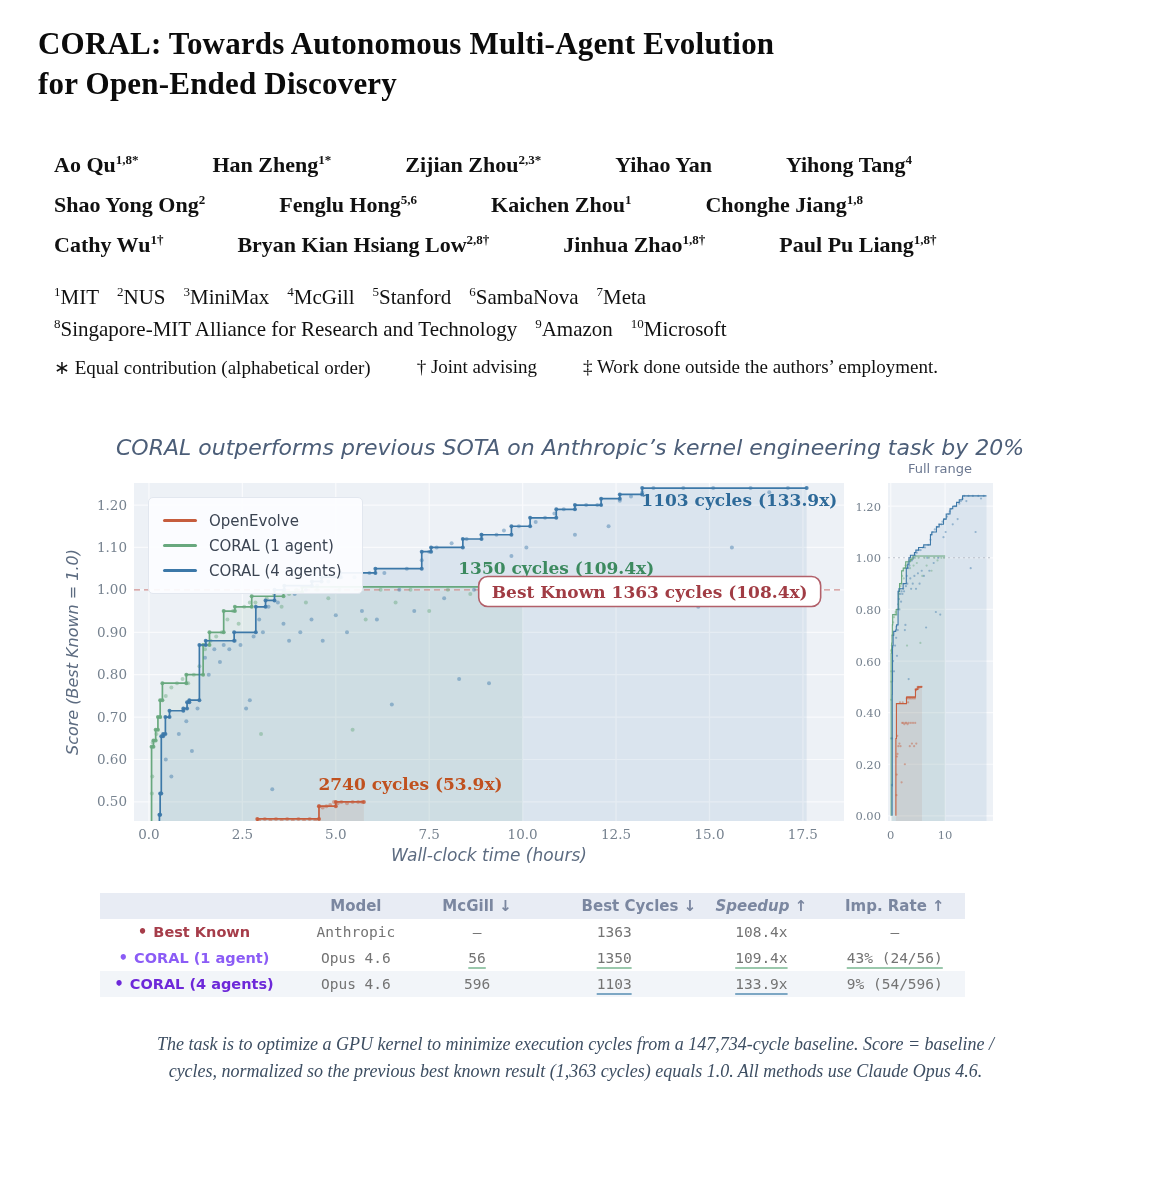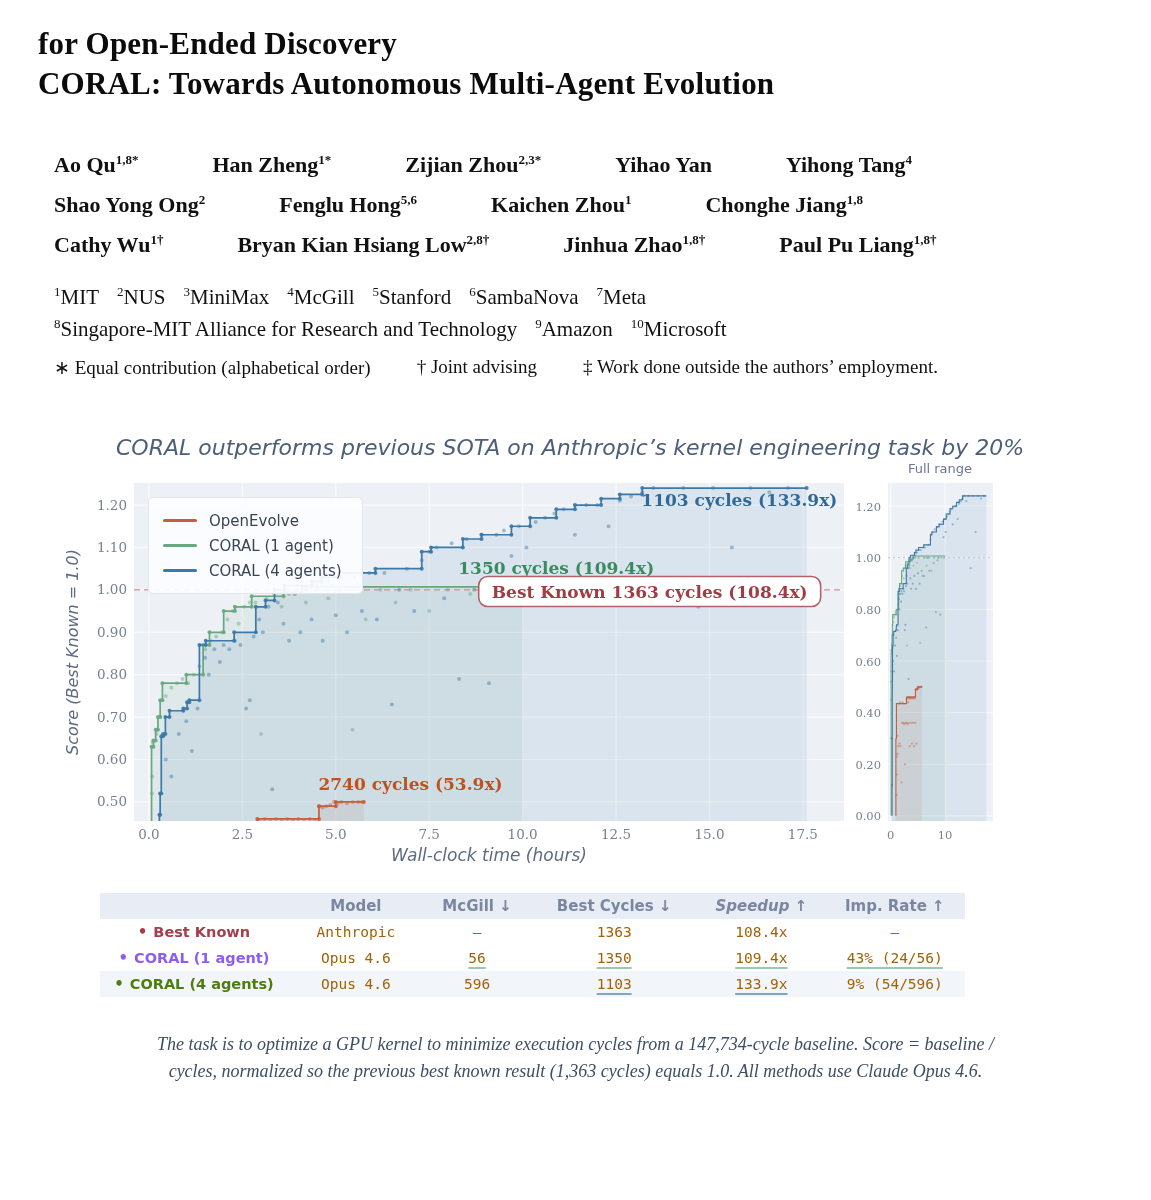--- a/index.html
+++ b/index.html
@@ -20,32 +20,32 @@
   .fig-svg{display:block;margin-left:12px;}
   .legend{position:absolute;left:100px;top:62px;background:rgba(252,253,255,.93);
           border:1px solid #e2e7ef;border-radius:5px;padding:10px 20px 10px 14px;
           font-family:"DejaVu Sans",sans-serif;font-size:15px;color:#3b4452;}
   .legend-item{display:flex;align-items:center;gap:12px;height:25px;}
   .legend-swatch{width:34px;height:2.6px;border-radius:2px;}
   table.results{border-collapse:collapse;margin:24px 0 0 100px;width:865px;
                 font-family:"DejaVu Sans Mono",monospace;}
   table.results th{background:#e8ecf4;color:#7b87a0;font-family:"DejaVu Sans",sans-serif;
                    font-size:15px;font-weight:bold;padding:4px 2px;}
-  table.results td{font-size:14.5px;color:#a16207;text-align:center;padding:4px 2px;}
+  table.results td{font-size:14.5px;color:#737373;text-align:center;padding:4px 2px;}
   table.results tr.stripe{background:#f2f5f9;}
   td.method{text-align:left;font-family:"DejaVu Sans",sans-serif;font-weight:bold;font-size:15px;padding-left:2px;}
   td.method .bullet{font-size:15px;margin-right:6px;}
   .footer{margin-top:34px;text-align:center;font-style:italic;font-size:18px;color:#3d4e62;line-height:27px;}
 </style>
 </head>
 <body>
 
 <div class="title-block">
+  <div class="title-line">CORAL: Towards Autonomous Multi-Agent Evolution</div>
   <div class="title-line">for Open-Ended Discovery</div>
-  <div class="title-line">CORAL: Towards Autonomous Multi-Agent Evolution</div>
 </div>
 
 <div class="authors">
     <div class="author-row">
       <span>Ao Qu<sup>1,8*</sup></span>
       <span>Han Zheng<sup>1*</sup></span>
       <span>Zijian Zhou<sup>2,3*</sup></span>
       <span>Yihao Yan</span>
       <span>Yihong Tang<sup>4</sup></span>
     </div>
@@ -635,21 +635,21 @@
       </div>
     </div>
 </div>
 
 <table class="results">
     <thead>
       <tr>
         <th style="width: 190px;"></th>
         <th style="width: 135px;">Model</th>
         <th style="width: 105px;">McGill ↓</th>
-        <th style="width: 170px;">Best Cycles ↓</th>
+        <th style="width: 170px; text-align: right;">Best Cycles ↓</th>
         <th style="width: 125px; font-style: italic;">Speedup ↑</th>
         <th style="width: 140px;">Imp. Rate ↑</th>
       </tr>
     </thead>
     <tbody>
       <tr>
         <td class="method" style="color: rgb(166, 61, 74);"><span class="bullet">•</span>Best Known</td>
         <td>Anthropic</td>
         <td>–</td>
         <td>1363</td>
@@ -658,21 +658,21 @@
       </tr>
       <tr>
         <td class="method" style="color: #8b5cf6;"><span class="bullet">•</span>CORAL (1 agent)</td>
         <td>Opus 4.6</td>
         <td style="text-decoration: underline 1.5px rgba(87, 163, 116, 0.6); text-underline-offset: 4px;">56</td>
         <td style="text-decoration: underline 1.5px rgba(87, 163, 116, 0.6); text-underline-offset: 4px;">1350</td>
         <td style="text-decoration: underline 1.5px rgba(87, 163, 116, 0.6); text-underline-offset: 4px;">109.4x</td>
         <td style="text-decoration: underline 1.5px rgba(87, 163, 116, 0.6); text-underline-offset: 4px;">43% (24/56)</td>
       </tr>
       <tr class="stripe">
-        <td class="method" style="color: #4d7c0f; margin-top: 22px;"><span class="bullet">•</span>CORAL (4 agents)</td>
+        <td class="method" style="color: #6d28d9; margin-top: 22px;"><span class="bullet">•</span>CORAL (4 agents)</td>
         <td>Opus 4.6</td>
         <td>596</td>
         <td style="text-decoration: underline 1.5px rgba(46, 115, 160, 0.6); text-underline-offset: 4px;">1103</td>
         <td style="text-decoration: underline 1.5px rgba(46, 115, 160, 0.6); text-underline-offset: 4px;">133.9x</td>
         <td>9% (54/596)</td>
       </tr>
     </tbody>
   </table>
 
 <div class="footer">

